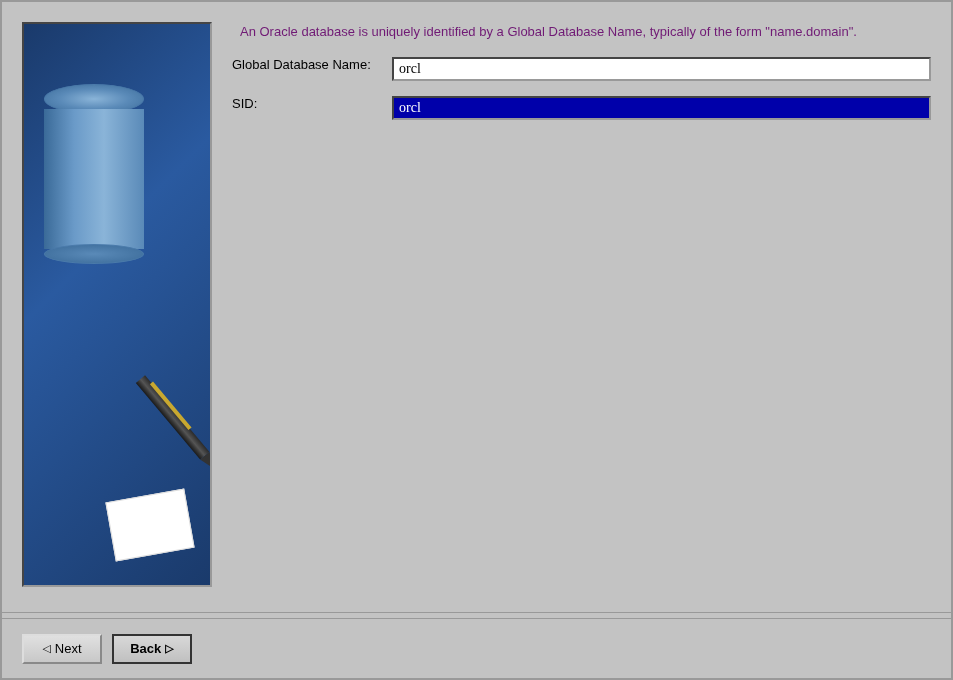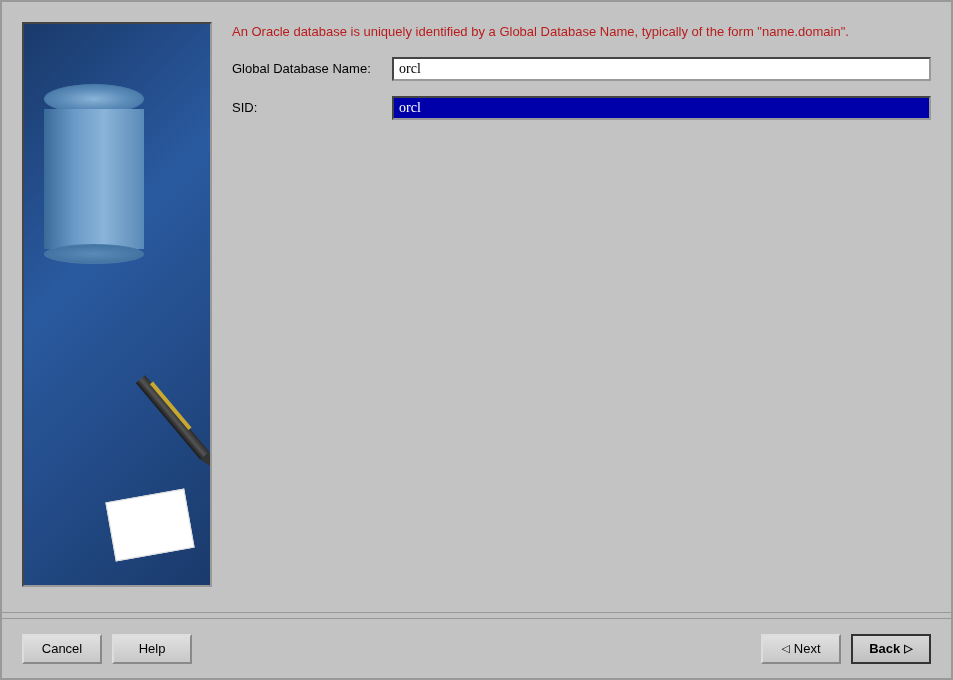--- a/index.html
+++ b/index.html
@@ -162,27 +162,28 @@
       transform: rotate(-10deg);
       border: 1px solid #ddd;
     }
     .form-panel {
       flex: 1;
       display: flex;
       flex-direction: column;
       gap: 15px;
     }
     .info-text {
-      color: #b91c1c;
+      color: #701a75;
       line-height: 1.5;
       font-size: 13px;
+      margin-left: 8px;
     }
     .field-row {
       display: flex;
-      align-items: center;
+      align-items: flex-start;
       gap: 10px;
     }
     .field-label {
       font-size: 13px;
       color: #000;
       min-width: 150px;
     }
     .field-input {
       flex: 1;
       height: 24px;
@@ -285,24 +286,20 @@
 
         <div class="field-row">
           <label class="field-label">SID:</label>
           <input class="field-input selected" type="text" value="orcl" style="">
         </div>
       </div>
     </div>
 
     <div class="divider"></div>
     <div class="bottom-bar">
-      <div class="left-buttons">
-        <button class="btn">Cancel</button>
-        <button class="btn">Help</button>
-      </div>
       <div class="right-buttons">
         <button class="btn">
           <span class="nav-arrow">◁</span>
           <span>Next</span>
         </button>
         <button class="btn primary">
           <span>Back</span>
           <span class="nav-arrow">▷</span>
         </button>
       </div>

